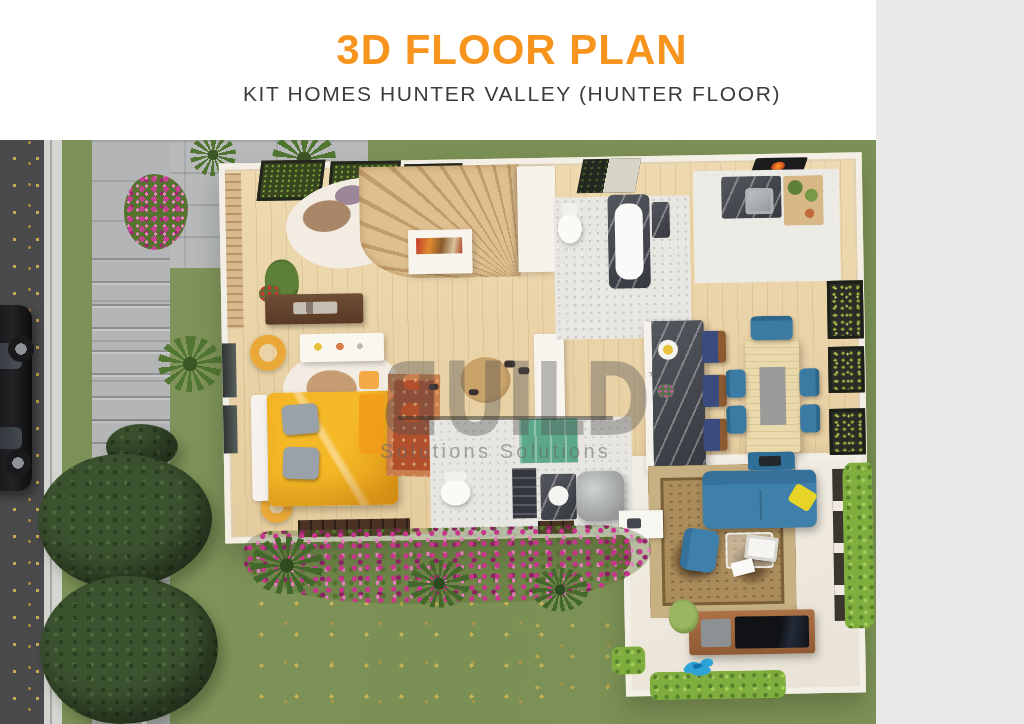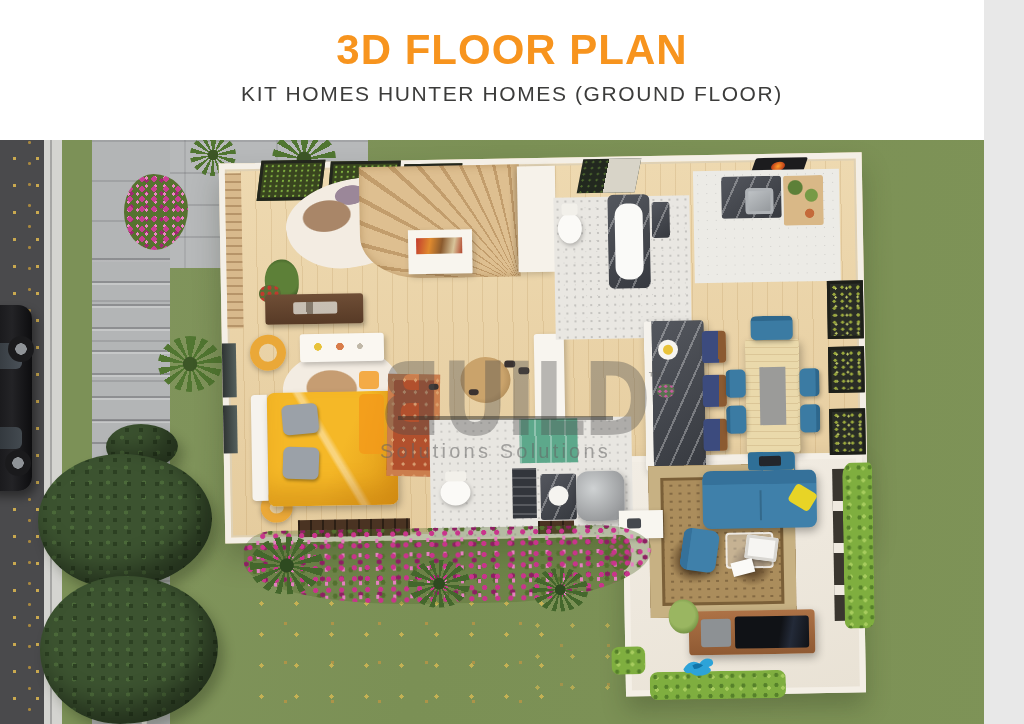--- a/index.html
+++ b/index.html
@@ -1,17 +1,17 @@
 <!DOCTYPE html>
 <html><head>
 <meta charset="utf-8">
 <style>
   html,body{margin:0;padding:0;background:#e8e8e8;}
   *{box-sizing:border-box;}
-  .page{position:relative;width:984px;height:724px;background:#ffffff;overflow:hidden;
+  .page{position:relative;width:876px;height:724px;background:#ffffff;overflow:hidden;
         font-family:"Liberation Sans","DejaVu Sans",sans-serif;}
   .e{position:absolute;}
 
   
   .header{position:absolute;left:0;top:0;width:1024px;height:140px;background:#ffffff;text-align:center;}
   .title{margin:0;position:absolute;left:0;right:0;top:26px;font-size:42px;font-weight:800;
          letter-spacing:1px;color:#F7941E;}
   .subtitle{position:absolute;left:0;right:0;top:82px;font-size:21px;font-weight:500;
             letter-spacing:1.6px;color:#3C3C3B;}
 
@@ -309,21 +309,21 @@
   .wm-tag{left:380px;top:300px;font-size:20px;font-weight:400;letter-spacing:3.2px;
         color:rgba(100,100,100,.55);white-space:nowrap;}
 </style>
 </head>
 <body>
 
 <div class="page">
 
   <header class="header">
     <h1 class="title">3D FLOOR PLAN</h1>
-    <div class="subtitle">KIT HOMES HUNTER HOMES (GROUND FLOOR)</div>
+    <div class="subtitle">KIT HOMES HUNTER VALLEY (HUNTER FLOOR)</div>
   </header>
 
   <div class="scene">
 
     <div class="e road"></div>
     <div class="e curb"></div>
     <div class="e verge"></div>
     <div class="e plaza"></div>
     <div class="e path-col"></div>
     <div class="e steps"></div>

